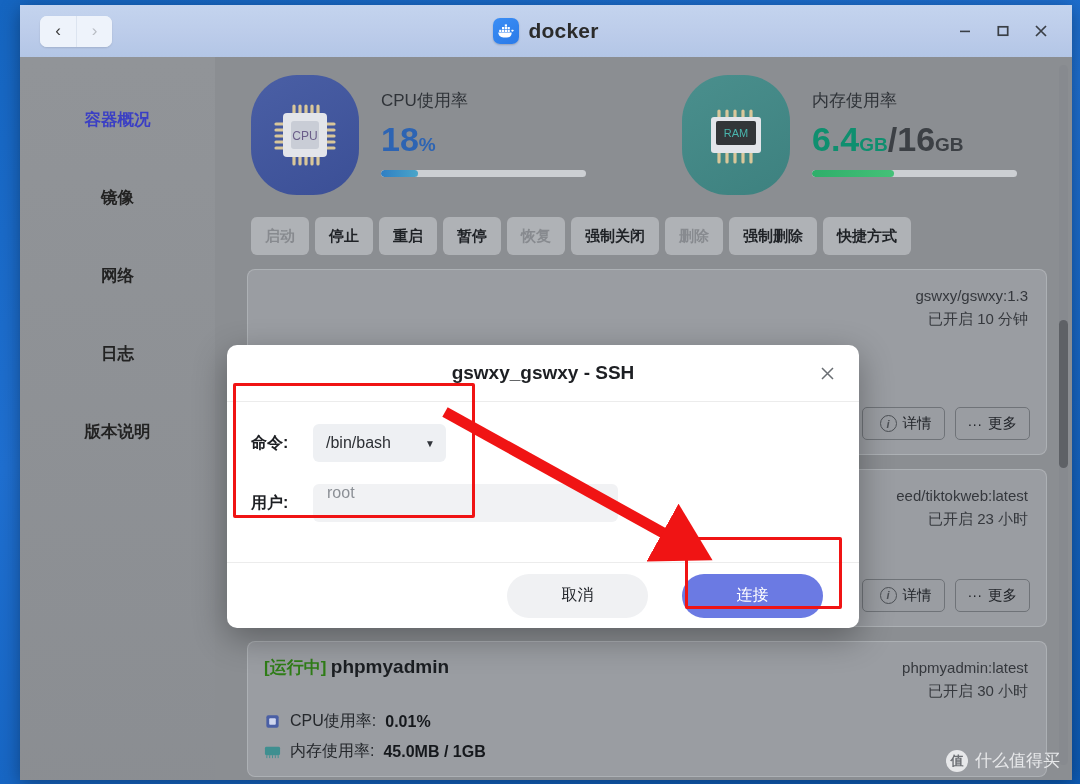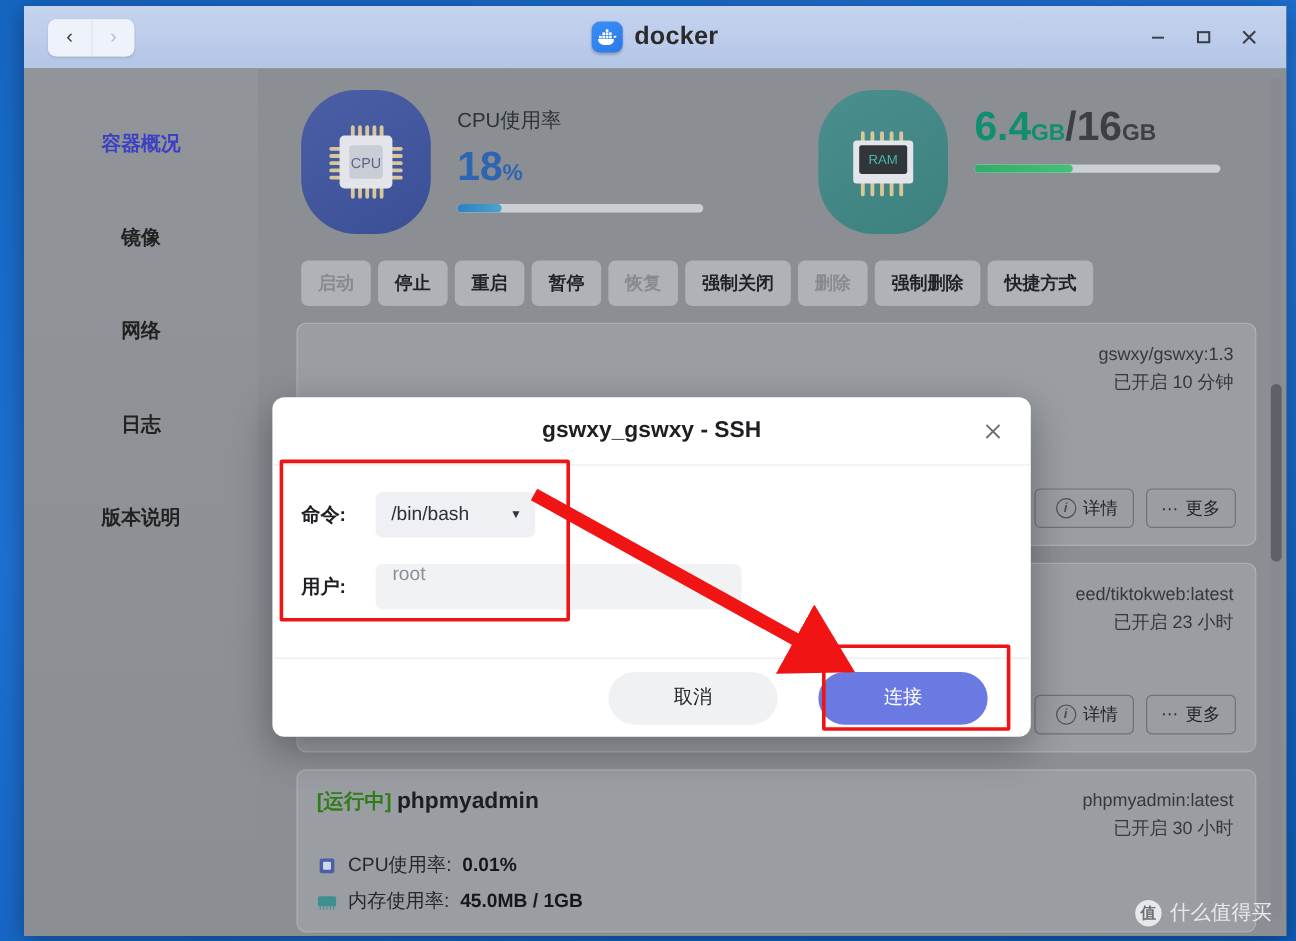--- a/index.html
+++ b/index.html
@@ -210,21 +210,21 @@
     position: absolute; top: 255px; left: 0;
     width: 9px; height: 148px;
     background: #5e6166;
     border-radius: 5px;
   }
 
   
   .modal-layer { position: absolute; inset: 0; }
   .dialog {
     position: absolute;
-    left: 207px; top: 274px;
+    left: 207px; top: 288px;
     width: 632px; height: 283px;
     background: #fff;
     border-radius: 10px;
     box-shadow: 0 10px 34px rgba(0,0,0,.33);
     overflow: hidden;
   }
   .dlg-head {
     height: 57px; position: relative;
     display: flex; align-items: center; justify-content: center;
     border-bottom: 1px solid #ececec;
@@ -406,20 +406,21 @@
                 <g stroke="#d9c79a" stroke-width="3.2" stroke-linecap="round">
                   <path d="M20 13 v7 M28 13 v7 M36 13 v7 M44 13 v7 M52 13 v7"></path>
                   <path d="M20 54 v10 M28 54 v10 M36 54 v10 M44 54 v10 M52 54 v10"></path>
                 </g>
                 <rect x="12" y="19" width="50" height="36" rx="3" fill="#e3e5ea"></rect>
                 <rect x="17" y="23" width="40" height="24" rx="2" fill="#333639"></rect>
                 <text x="37" y="39" font-family="Liberation Sans, sans-serif" font-size="11" fill="#49b5ad" text-anchor="middle">RAM</text>
               </svg>
             </div>
             <div class="gauge-meta">
+              <div class="gauge-label">内存使用率</div>
               <div class="gauge-value">
                 <span class="mem-used">6.4</span><span class="unit mem-used">GB</span><span class="mem-total">/</span><span class="mem-total">16</span><span class="unit mem-total">GB</span>
               </div>
               <div class="bar ram">
                   <i style="width:40%"></i>
                 </div>
             </div>
           </div>
 
         </div>

